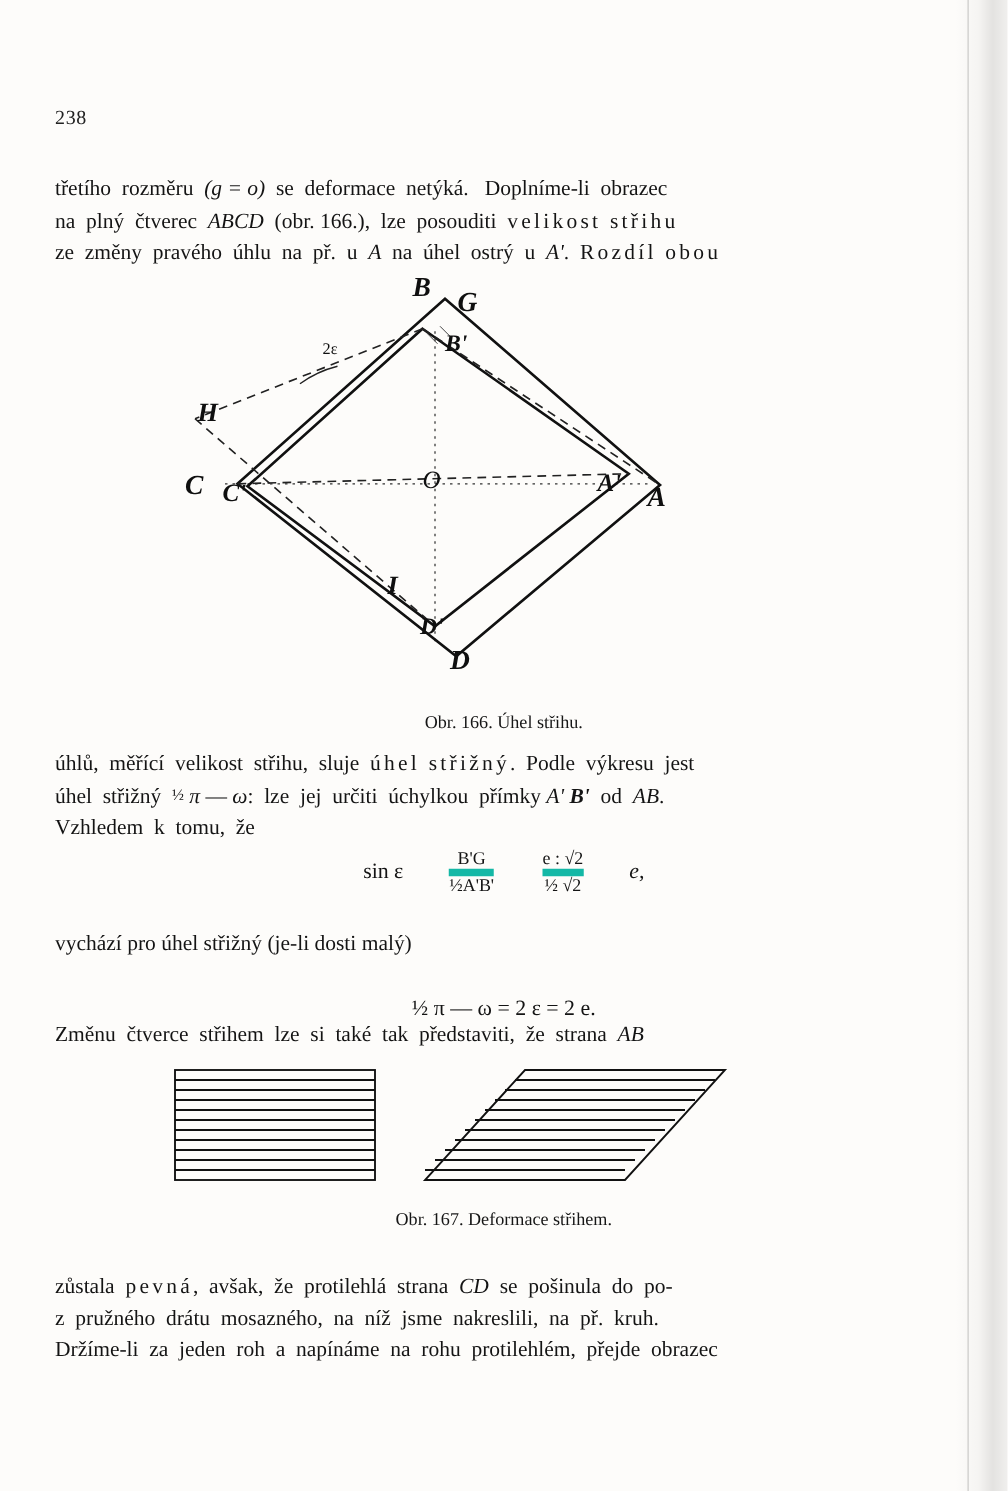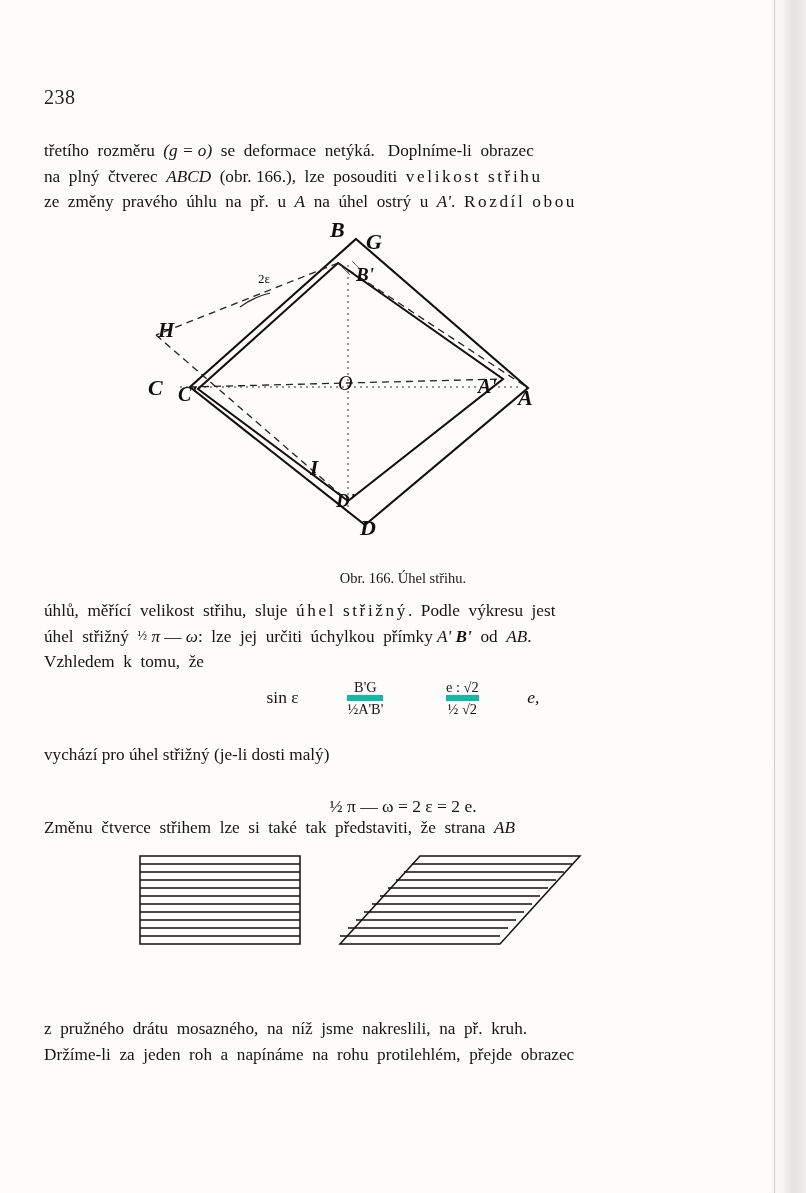--- a/index.html
+++ b/index.html
@@ -35,21 +35,21 @@
     top: 0;
     right: 31px;
     width: 1px;
     height: 100%;
     background: rgba(0,0,0,0.18);
   }
   .page-number {
     position: absolute;
     left: 44px;
     top: 86px;
-    font-size: 20px;
+    font-size: 16px;
     letter-spacing: 0.5px;
     color: #222;
   }
   .body-text {
     position: absolute;
     left: 44px;
     width: 690px;
     font-size: 17.2px;
     line-height: 25.5px;
     text-align: justify;
@@ -89,21 +89,21 @@
   }
   #formula-sin { top: 680px; }
   #formula-angle { top: 796px; }
 
   .frac {
     display: inline-block;
     vertical-align: middle;
     text-align: center;
     font-size: 0.82em;
     line-height: 1.05;
-    margin: 0 14px;
+    margin: 0 2px;
   }
   .frac .num { display: block; }
   .frac .den { display: block; border-top: 6px solid #14b8a6; padding-top: 1px; }
   .smallfrac {
     display: inline-block;
     font-size: 0.74em;
     vertical-align: 0.15em;
   }
 
   #figure-166 {
@@ -260,23 +260,27 @@
         <line x1="250" y1="44" x2="410" y2="44"></line>
         <line x1="242" y1="52" x2="402" y2="52"></line>
         <line x1="234" y1="60" x2="394" y2="60"></line>
         <line x1="226" y1="68" x2="386" y2="68"></line>
         <line x1="218" y1="76" x2="378" y2="76"></line>
         <line x1="210" y1="84" x2="370" y2="84"></line>
       </g>
     </svg>
   </div>
 
+  <div class="figure-caption" id="caption-167">Obr. 167. Deformace střihem.</div>
 
   <div class="body-text para-bottom">
     <p>
+      zůstala&nbsp; <span class="sp">pevná</span>,&nbsp; avšak,&nbsp; že&nbsp; protilehlá&nbsp; strana&nbsp; <i>CD</i>&nbsp; se&nbsp; pošinula&nbsp; do&nbsp; po-
+    </p>
+    <p>
       z&nbsp; pružného&nbsp; drátu&nbsp; mosazného,&nbsp; na&nbsp; níž&nbsp; jsme&nbsp; nakreslili,&nbsp; na&nbsp; př.&nbsp; kruh.
     </p>
     <p>
       Držíme-li&nbsp; za&nbsp; jeden&nbsp; roh&nbsp; a&nbsp; napínáme&nbsp; na&nbsp; rohu&nbsp; protilehlém,&nbsp; přejde&nbsp; obrazec
     </p>
   </div>
 
 </div>
 
 </body></html>

